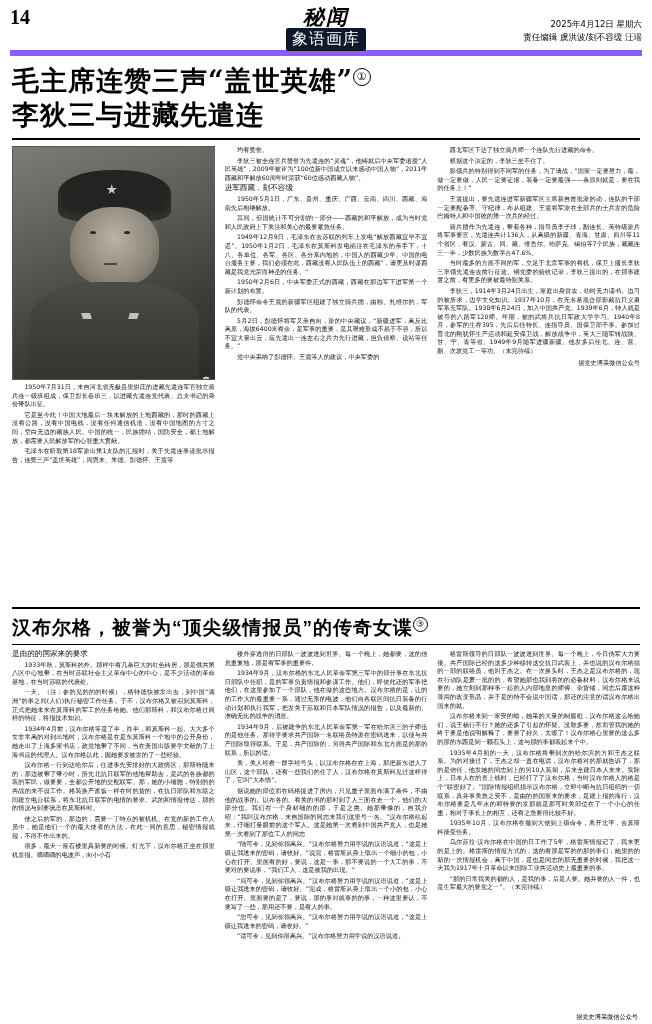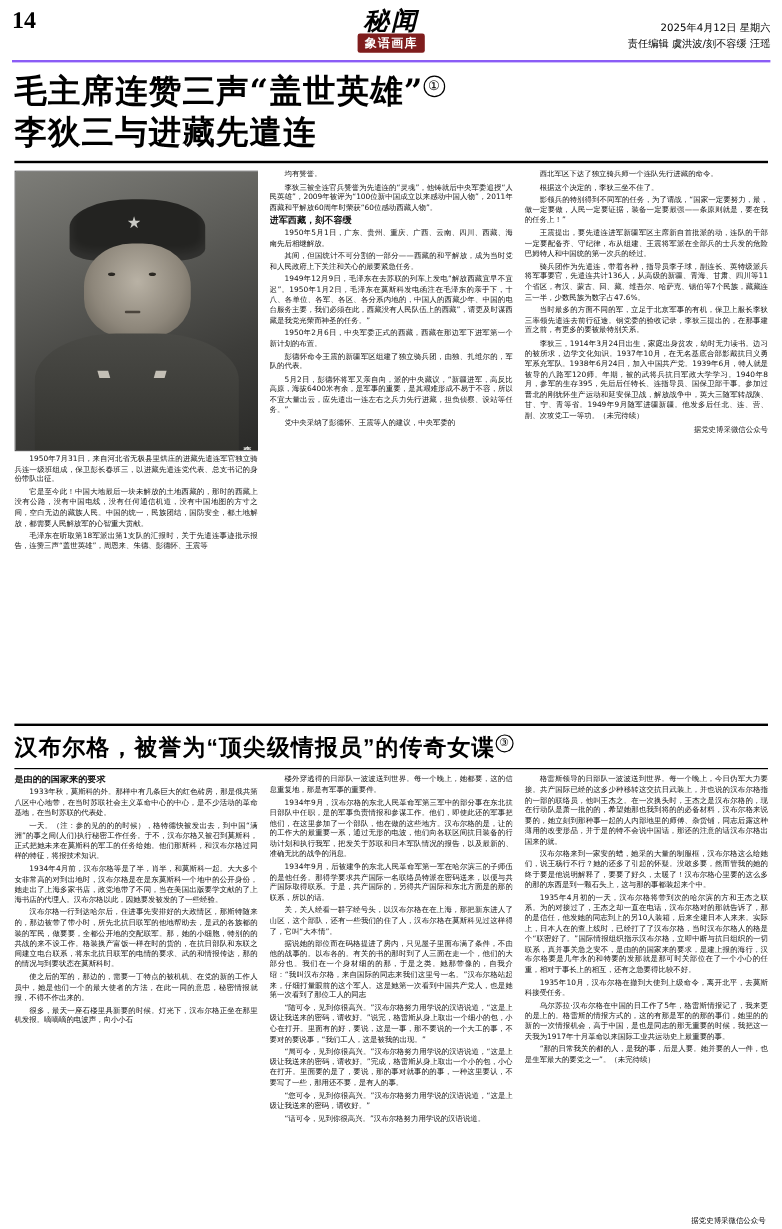--- a/index.html
+++ b/index.html
@@ -21,21 +21,21 @@
     height: 1024px;
     padding: 0;
     box-sizing: border-box;
   }
 
   
   .masthead {
     position: relative;
     height: 46px;
     margin: 4px 10px 0 10px;
-    border-bottom: 2px solid #8b5cf6;
+    border-bottom: 6px solid #8b5cf6;
   }
   .page-number {
     position: absolute;
     left: 0;
     top: 2px;
     font-size: 20px;
     font-weight: bold;
     font-family: "Liberation Serif", serif;
   }
   .section-title {
@@ -47,24 +47,24 @@
     font-weight: bold;
     letter-spacing: 2px;
     font-family: "DejaVu Serif", "Liberation Serif", serif;
     font-style: italic;
   }
   .section-stamp {
     position: absolute;
     left: 50%;
     transform: translateX(-50%);
     top: 24px;
-    font-size: 10px;
-    font-weight: bold;
+    font-size: 16px;
+    font-weight: normal;
     color: #ffffff;
-    background: #7f1d1d;
+    background: #0f172a;
     padding: 1px 6px;
     border-radius: 2px;
     letter-spacing: 1px;
     font-family: "DejaVu Serif", "Liberation Serif", serif;
   }
   .masthead-right {
     position: absolute;
     right: 0;
     top: 14px;
     text-align: right;
@@ -117,21 +117,21 @@
     line-height: 8.6px;
     text-align: justify;
     overflow: hidden;
     color: #111;
   }
   .col p {
     margin: 0 0 2px 0;
     text-indent: 2em;
   }
   .subhead {
-    font-weight: bold;
+    font-weight: normal;
     font-size: 7.6px;
     text-indent: 0 !important;
     margin: 3px 0 2px 0;
   }
   .sig {
     text-align: right;
     font-size: 6.2px;
     margin-top: 3px;
   }
 

